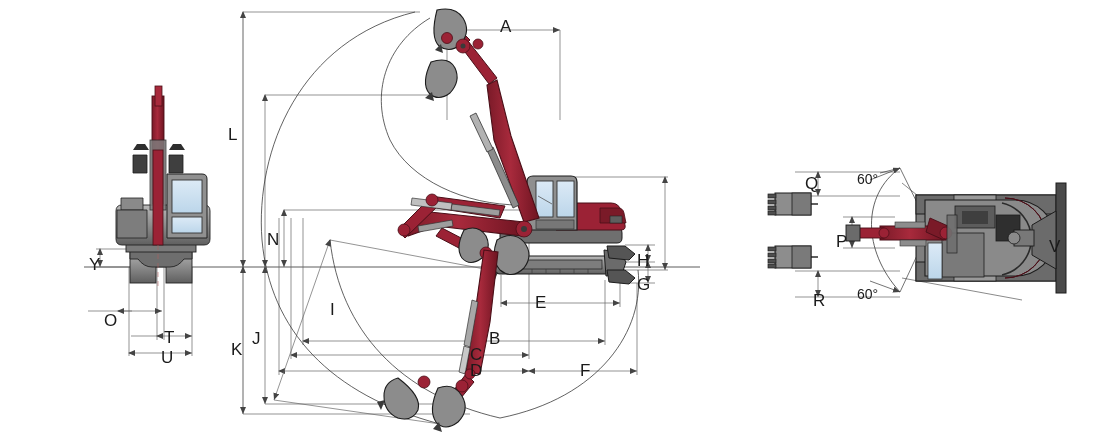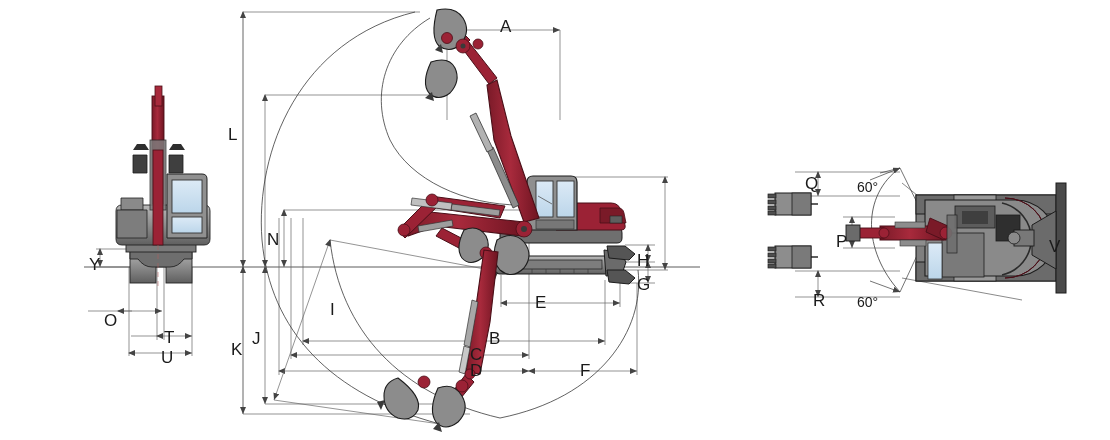--- a/index.html
+++ b/index.html
@@ -8,21 +8,21 @@
     font-family:"Liberation Sans",sans-serif;overflow:hidden;
   }
   #svgroot{position:absolute;left:0;top:0;width:1110px;height:440px;}
   .dimlabel{
     position:absolute;font-family:"Liberation Sans",sans-serif;
     font-size:17px;color:#1a1a1a;line-height:1;
     user-select:none;white-space:nowrap;
   }
   .anglelabel{
     position:absolute;font-family:"Liberation Sans",sans-serif;
-    font-size:14px;color:#1a1a1a;line-height:1;white-space:nowrap;margin-top:8px;
+    font-size:14px;color:#1a1a1a;line-height:1;white-space:nowrap;
   }
 </style>
 </head>
 <body>
 
 <div id="stage">
 
   <svg id="svgroot" viewBox="0 0 1110 440">
     <defs>
       <marker id="ar" markerWidth="8" markerHeight="8" refX="7" refY="3" orient="auto" markerUnits="userSpaceOnUse">

